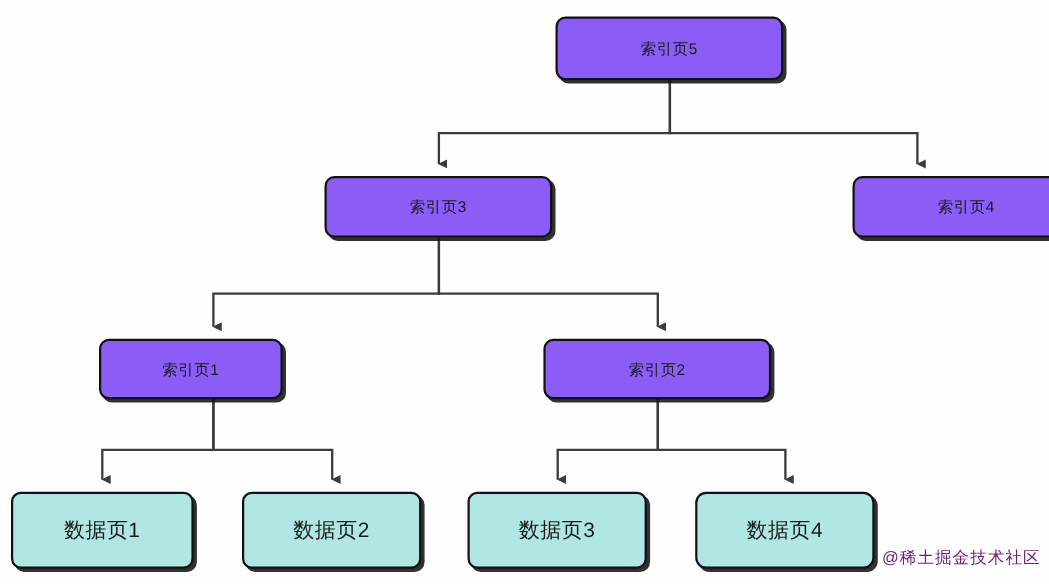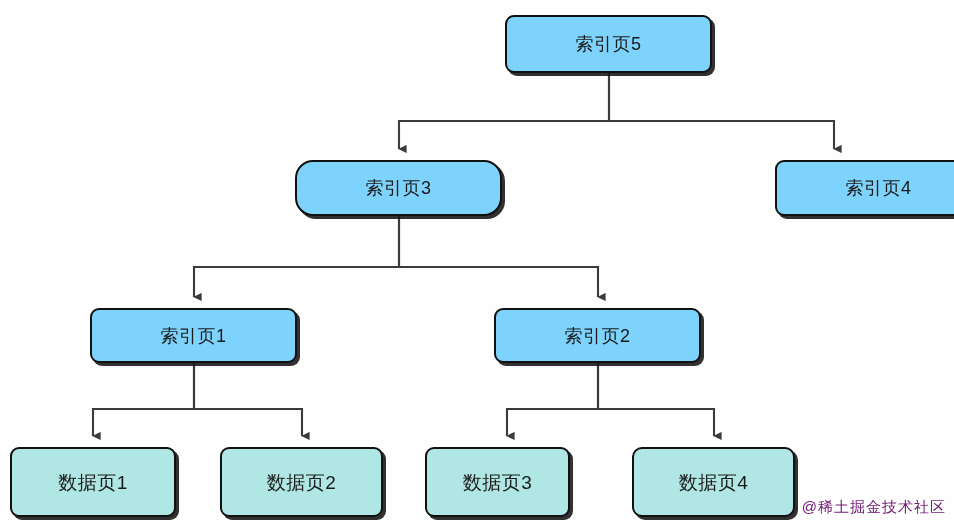--- a/index.html
+++ b/index.html
@@ -38,22 +38,22 @@
     letter-spacing: 0.5px;
     box-shadow: 3px 3px 0 rgba(20,20,20,0.88);
     z-index: 3;
   }
   .node .node-label {
     display: block;
     line-height: 1;
     white-space: nowrap;
   }
   .node.index {
-    background: #7dd3fc;
-    font-size: 18px;
+    background: #8b5cf6;
+    font-size: 14px;
   }
   .node.data {
     background: #b0e7e4;
     font-size: 19px;
   }
   #watermark {
     position: absolute;
     right: 8px;
     bottom: 14px;
     font-size: 15px;
@@ -84,39 +84,39 @@
         <path d="M 194 363 L 194 409 L 302 409 L 302 436" marker-end="url(#arrowhead)"></path>
         <path d="M 598 363 L 598 409 L 507 409 L 507 436" marker-end="url(#arrowhead)"></path>
         <path d="M 598 363 L 598 409 L 714 409 L 714 436" marker-end="url(#arrowhead)"></path>
       </g>
   </svg>
 
   <div id="nodes-group">
       <div class="node index" style="left: 505px; top: 15px; width: 207px; height: 58px;">
         <span class="node-label">索引页5</span>
       </div>
-      <div class="node index" style="left: 295px; top: 160px; width: 207px; height: 56px; border-radius: 18px;">
+      <div class="node index" style="left: 295px; top: 160px; width: 207px; height: 56px;">
         <span class="node-label">索引页3</span>
       </div>
       <div class="node index" style="left: 730px; top: 160px; width: 207px; height: 56px; margin-left: 45px;">
         <span class="node-label">索引页4</span>
       </div>
-      <div class="node index" style="left: 90px; top: 308px; width: 207px; height: 55px;">
+      <div class="node index" style="left: 90px; top: 308px; width: 167px; height: 55px;">
         <span class="node-label">索引页1</span>
       </div>
       <div class="node index" style="left: 494px; top: 308px; width: 207px; height: 55px; text-align: center;">
         <span class="node-label">索引页2</span>
       </div>
       <div class="node data" style="left: 10px; top: 447px; width: 166px; height: 70px;">
         <span class="node-label">数据页1</span>
       </div>
       <div class="node data" style="left: 220px; top: 447px; width: 163px; height: 70px;">
         <span class="node-label">数据页2</span>
       </div>
-      <div class="node data" style="left: 425px; top: 447px; width: 145px; height: 70px;">
+      <div class="node data" style="left: 425px; top: 447px; width: 163px; height: 70px;">
         <span class="node-label">数据页3</span>
       </div>
       <div class="node data" style="left: 632px; top: 447px; width: 163px; height: 70px; border-radius: 10px;">
         <span class="node-label">数据页4</span>
       </div>
     </div>
 
   <div id="watermark">@稀土掘金技术社区</div>
 </div>
 

